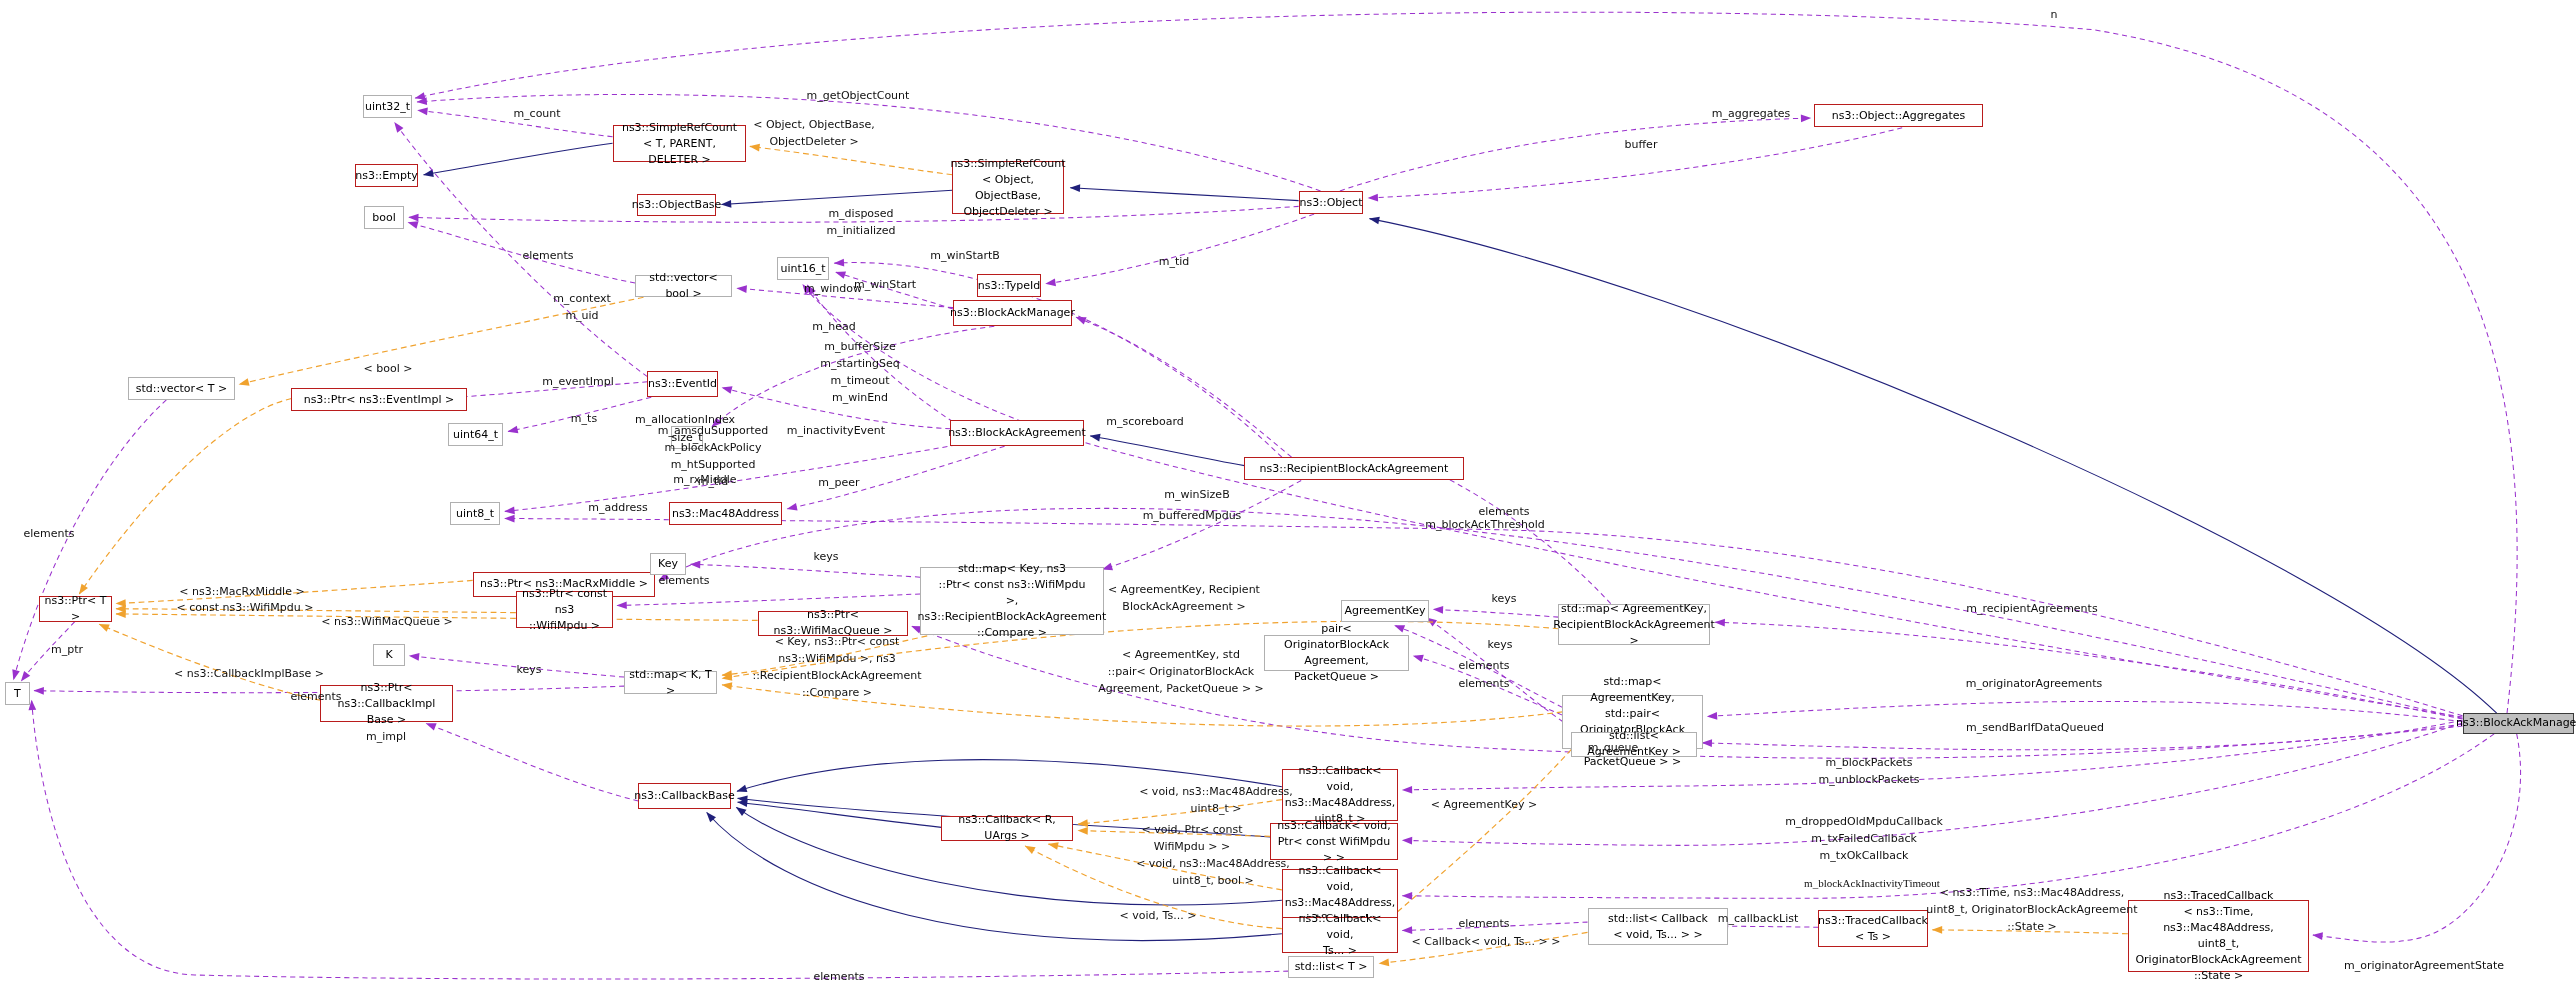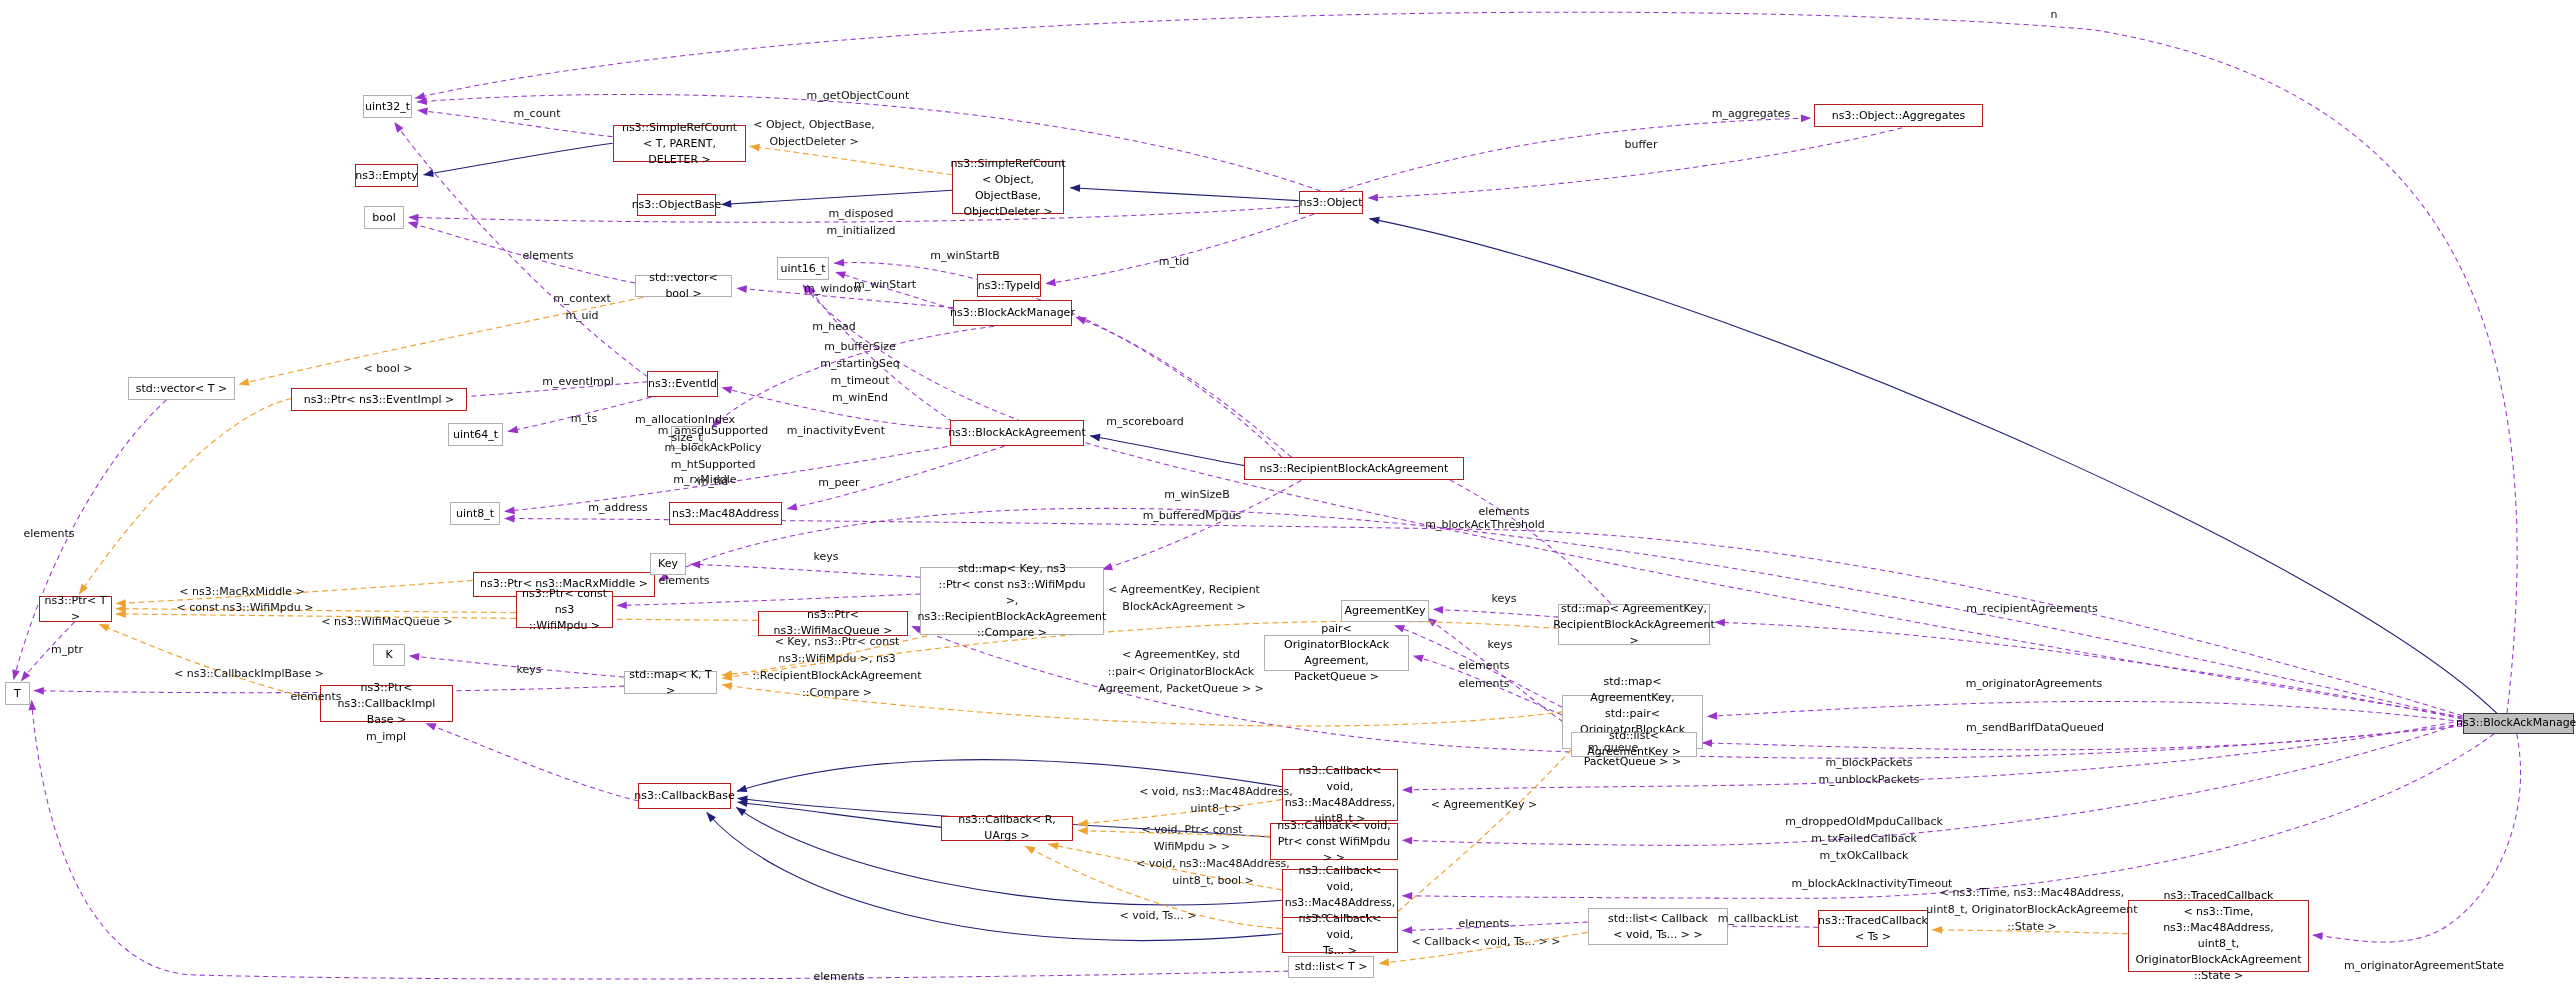--- a/index.html
+++ b/index.html
@@ -263,21 +263,21 @@
 <div class="elabel" style="left:1158px;top:915px;">&lt; void, Ts... &gt;</div>
 <div class="elabel" style="left:1484px;top:923px;">elements</div>
 <div class="elabel" style="left:1486px;top:941px;">&lt; Callback&lt; void, Ts... &gt; &gt;</div>
 <div class="elabel" style="left:1484px;top:804px;">&lt; AgreementKey &gt;</div>
 <div class="elabel" style="left:1758px;top:918px;">m_callbackList</div>
 <div class="elabel" style="left:1869px;top:771px;">m_blockPackets
 m_unblockPackets</div>
 <div class="elabel" style="left:1864px;top:838px;">m_droppedOldMpduCallback
 m_txFailedCallback
 m_txOkCallback</div>
-<div class="elabel" style="left:1872px;top:883px;">m_blockAckInactivityTimeout</div>
+<div class="elabel" style="left:1872px;top:883px;font-family:Liberation Serif, serif;">m_blockAckInactivityTimeout</div>
 <div class="elabel" style="left:2032px;top:909px;">&lt; ns3::Time, ns3::Mac48Address,
 uint8_t, OriginatorBlockAckAgreement
 ::State &gt;</div>
 <div class="elabel" style="left:2424px;top:965px;">m_originatorAgreementState</div>
 <div class="elabel" style="left:839px;top:976px;">elements</div>
 <div class="elabel" style="left:814px;top:133px;">&lt; Object, ObjectBase,
 ObjectDeleter &gt;</div>
 
 
 </body></html>

